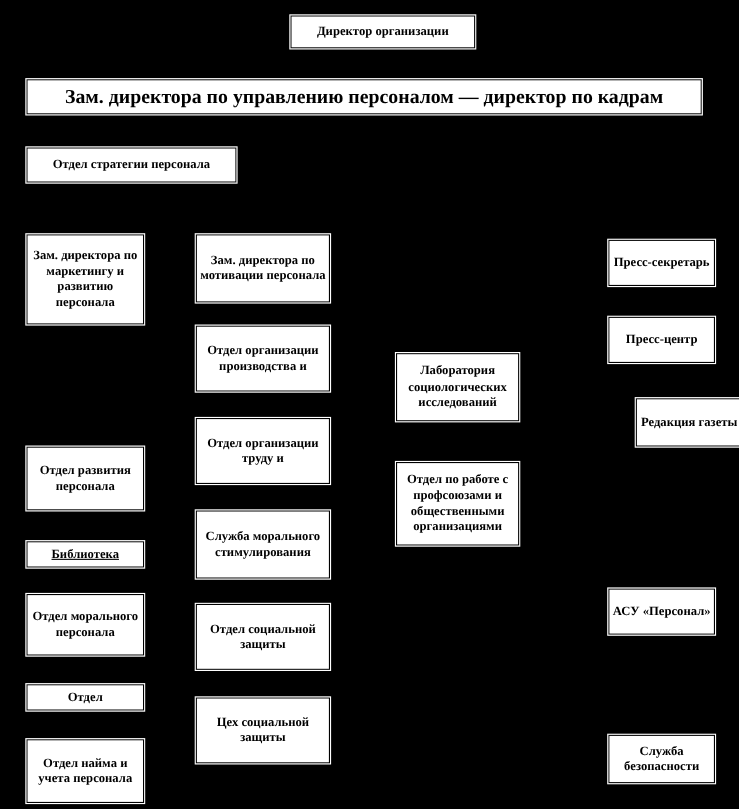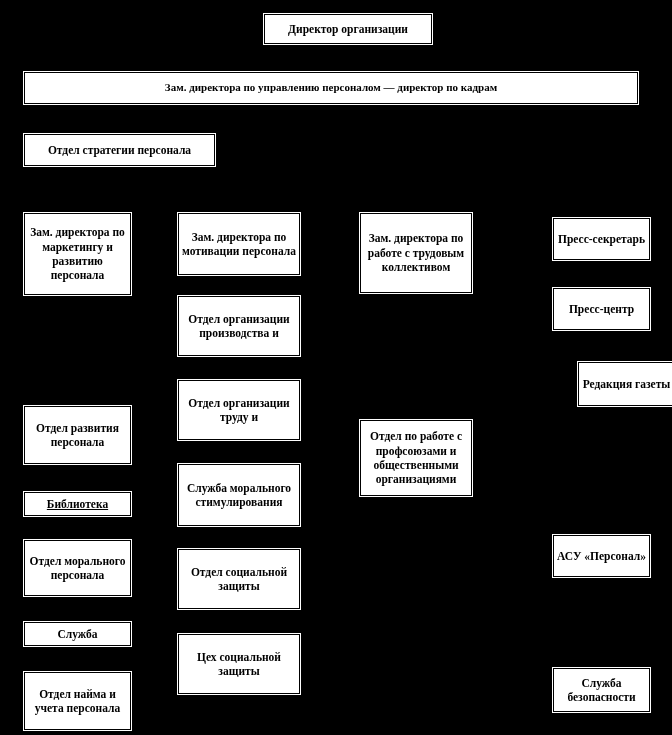--- a/index.html
+++ b/index.html
@@ -26,47 +26,47 @@
     justify-content: center;
     text-align: center;
     font-weight: bold;
     font-size: 11.5px;
     line-height: 1.25;
     padding: 1px 3px;
     box-sizing: border-box;
     overflow: hidden;
   }
   .wide {
-    font-size: 11px;
+    font-size: 18px;
   }
 </style>
 </head>
 <body>
 
 <div class="canvas">
 
   <div class="box" style="left:264px; top:14px;  width:168px; height:30px;">Директор организации</div>
   <div class="box wide" style="left:24px;  top:72px;  width:614px; height:32px;">Зам. директора по управлению персоналом — директор по кадрам</div>
   <div class="box" style="left:24px;  top:134px; width:191px; height:32px;">Отдел стратегии персонала</div>
 
   <div class="box" style="left:24px;  top:213px; width:107px; height:82px;">Зам. директора по маркетингу и развитию персонала</div>
   <div class="box" style="left:24px;  top:406px; width:107px; height:58px;text-align:center;">Отдел развития персонала</div>
   <div class="box" style="left:24px;  top:492px; width:107px; height:24px;text-decoration:underline;">Библиотека</div>
   <div class="box" style="left:24px;  top:540px; width:107px; height:56px;">Отдел морального персонала</div>
-  <div class="box" style="left:24px;  top:622px; width:107px; height:24px;">Служба</div>
+  <div class="box" style="left:24px;  top:622px; width:107px; height:24px;">Отдел</div>
   <div class="box" style="left:24px;  top:672px; width:107px; height:58px;">Отдел найма и учета персонала</div>
 
   <div class="box" style="left:178px; top:213px; width:122px; height:62px;">Зам. директора по мотивации персонала</div>
   <div class="box" style="left:178px; top:296px; width:122px; height:60px;">Отдел организации производства и</div>
   <div class="box" style="left:178px; top:380px; width:122px; height:60px;">Отдел организации труду и</div>
   <div class="box" style="left:178px; top:464px; width:122px; height:62px;">Служба морального стимулирования</div>
   <div class="box" style="left:178px; top:549px; width:122px; height:60px;">Отдел социальной защиты</div>
   <div class="box" style="left:178px; top:634px; width:122px; height:60px;">Цех социальной защиты</div>
 
-  <div class="box" style="left:360px; top:213px; width:112px; height:80px;">Зам. директора по работе с трудовым коллективом</div>
+  <div class="box" style="left:360px; top:321px; width:112px; height:62px;">Лаборатория социологических исследований</div>
   <div class="box" style="left:360px; top:420px; width:112px; height:76px;">Отдел по работе с профсоюзами и общественными организациями</div>
 
   <div class="box" style="left:553px; top:218px; width:97px;  height:42px;">Пресс-секретарь</div>
   <div class="box" style="left:553px; top:288px; width:97px;  height:42px;">Пресс-центр</div>
   <div class="box" style="left:578px; top:362px; width:97px;  height:44px;">Редакция газеты</div>
   <div class="box" style="left:553px; top:535px; width:97px;  height:42px;">АСУ «Персонал»</div>
   <div class="box" style="left:553px; top:668px; width:97px;  height:44px;">Служба безопасности</div>
 
 </div>
 

